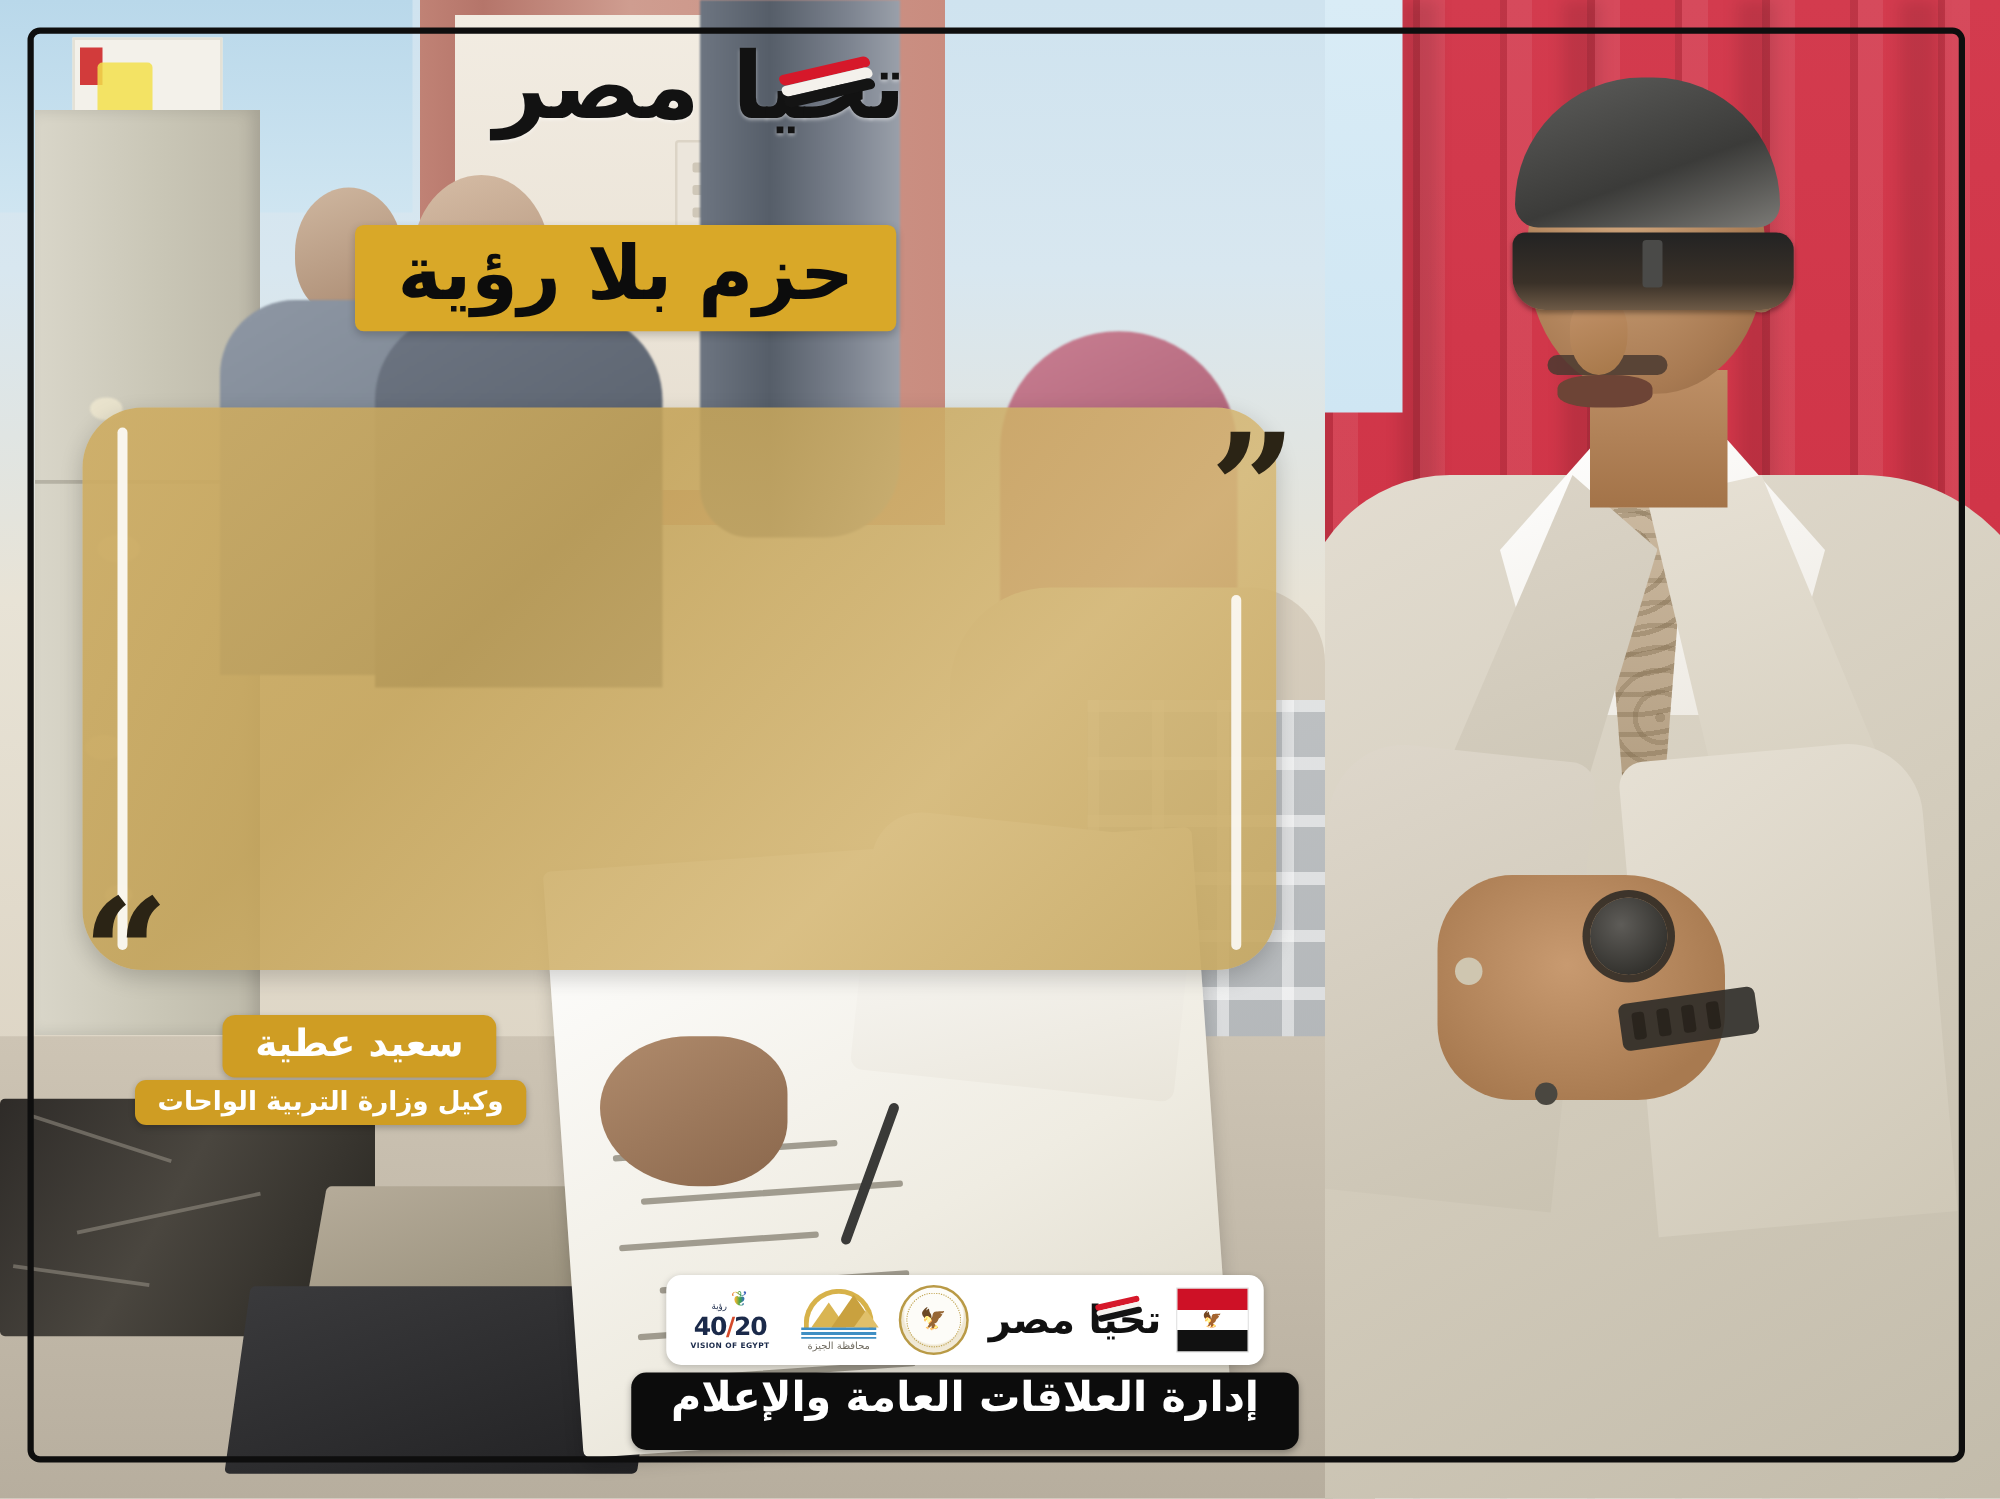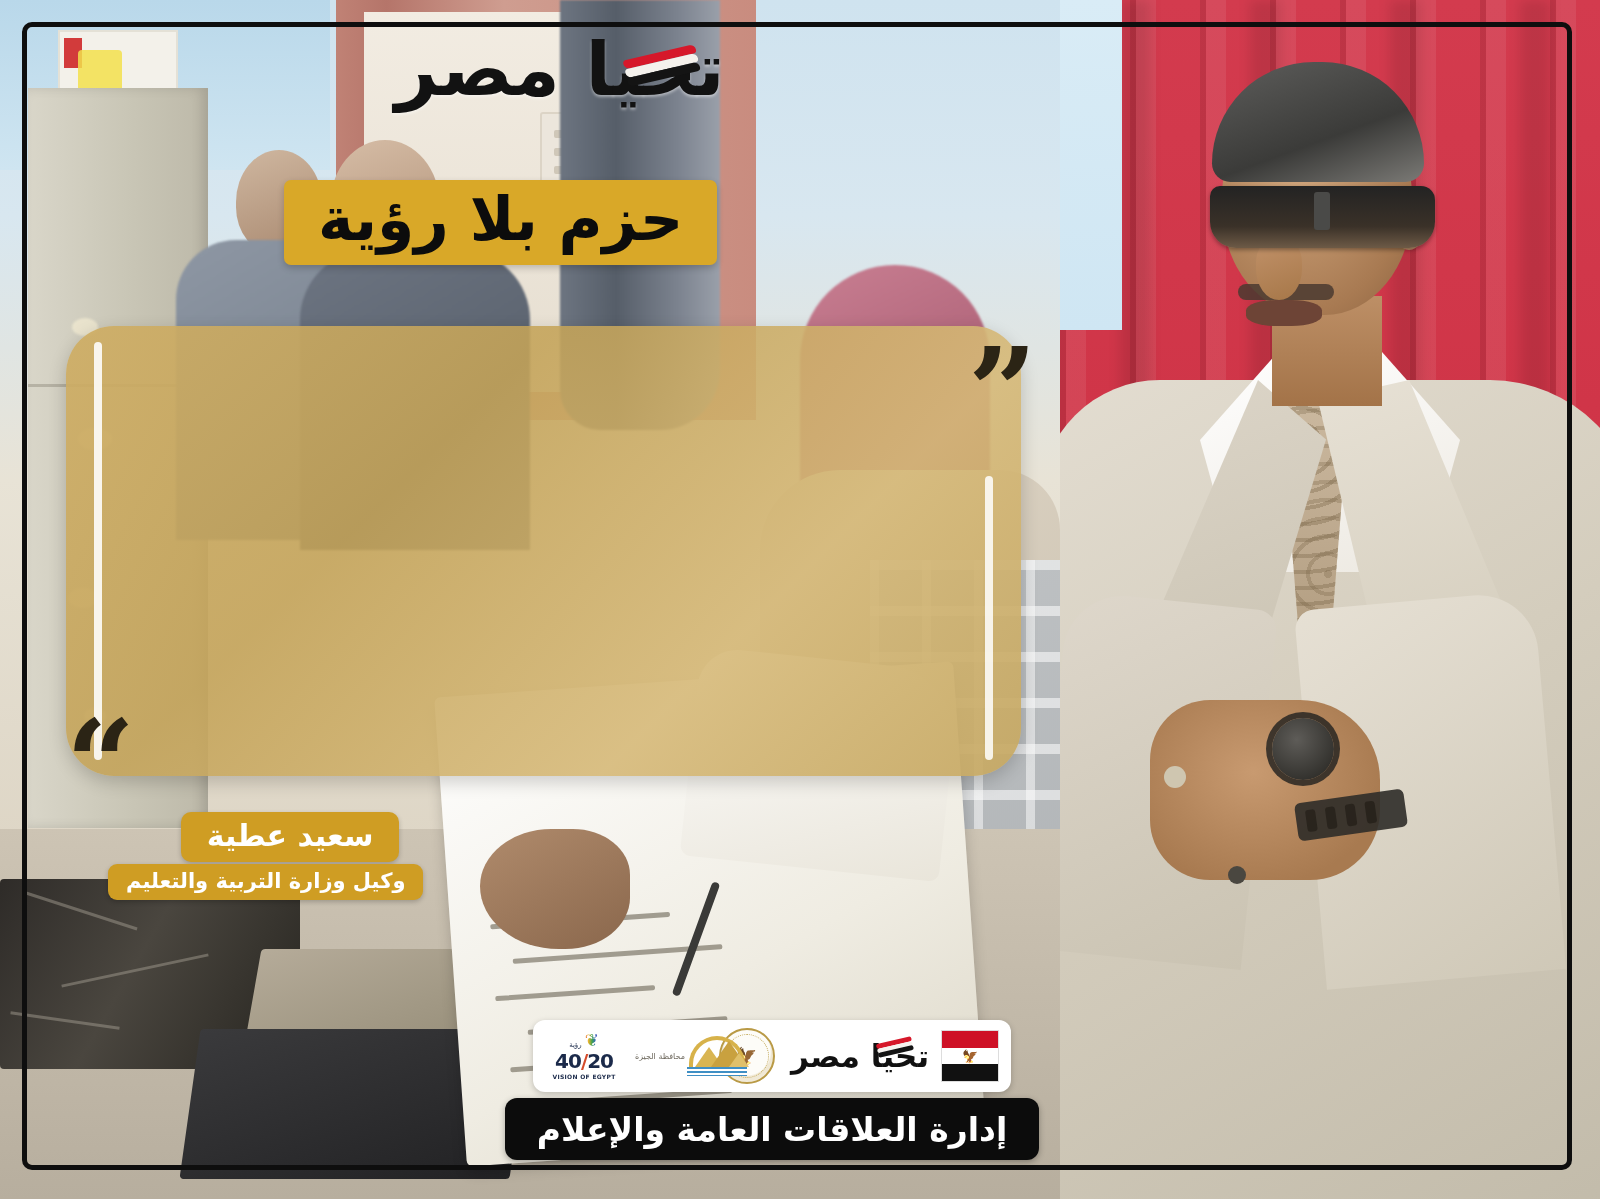--- a/index.html
+++ b/index.html
@@ -364,21 +364,21 @@
     border:2px solid #b99a46;
     background: radial-gradient(circle at 50% 42%, #fdfcf8 58%, #efe7d2 62%, #f6f1e4 100%);
     position:relative; display:flex;align-items:center;justify-content:center;
     font-size:7px; color:#8a7231; text-align:center; line-height:1.1; overflow:hidden;
   }
   .seal:before{
     content:""; position:absolute; inset:4px; border-radius:50%; border:1px dotted #c2a757;
   }
   .seal .eagle{font-size:17px;filter:sepia(1) saturate(2.5) hue-rotate(-10deg);}
 
-  .giza{width:72px;display:flex;flex-direction:row;align-items:center;}
+  .giza{width:72px;display:flex;flex-direction:column;align-items:center;}
   .giza .art{
     position:relative;width:64px;height:40px;
   }
   .giza .arc{
     position:absolute;left:4px;top:0;width:56px;height:34px;
     border:4px solid #d7b24a;border-bottom:none;border-radius:30px 30px 0 0;
   }
   .giza .p1,.giza .p2,.giza .p3{position:absolute;width:0;height:0;border-style:solid;}
   .giza .p1{left:10px;bottom:9px;border-width:0 14px 20px 14px;border-color:transparent transparent #d9b552 transparent;}
   .giza .p2{left:26px;bottom:9px;border-width:0 18px 26px 18px;border-color:transparent transparent #c9a13f transparent;}
@@ -393,21 +393,21 @@
     -webkit-background-clip:text;background-clip:text;color:transparent;font-weight:bold;}
   .v2030 .num{font-size:20px;font-weight:bold;color:#1b2a4a;letter-spacing:-1px;}
   .v2030 .num em{color:#d44a2a;font-style:normal;}
   .v2030 .cap{font-size:6px;color:#1b2a4a;font-weight:bold;letter-spacing:.3px;}
   .v2030 .ar{font-size:7px;color:#1b2a4a;}
 
   
   .footer-bar{
     position:absolute; left:505px; top:1098px; width:534px; height:62px; z-index:50;
     background:#0c0c0c; border-radius:12px;
-    display:flex; align-items:center; justify-content:center;
+    display:flex; justify-content:center;
     direction:rtl;
     box-shadow:0 2px 6px rgba(0,0,0,.3);
   }
   .footer-bar span{
     color:#ffffff; font-size:33px; font-weight:bold; letter-spacing:0px;
   }
 </style>
 </head>
 <body>
 
@@ -519,21 +519,21 @@
     <span>حزم بلا رؤية</span>
   </div>
 
   <div class="quote-card">
     <span class="qm qm-open">”</span>
     <span class="qm qm-close">“</span>
   </div>
 
   <div class="attrib">
     <div><span class="name">سعيد عطية</span></div>
-    <div><span class="role">وكيل وزارة التربية والتعليم</span></div>
+    <div><span class="role">وكيل وزارة التربية الواحات</span></div>
   </div>
 
   <div class="logo-bar">
 
     <div class="lg">
       <div class="flag-box">
         <s></s>
           <s></s>
           <s></s>
       </div>

